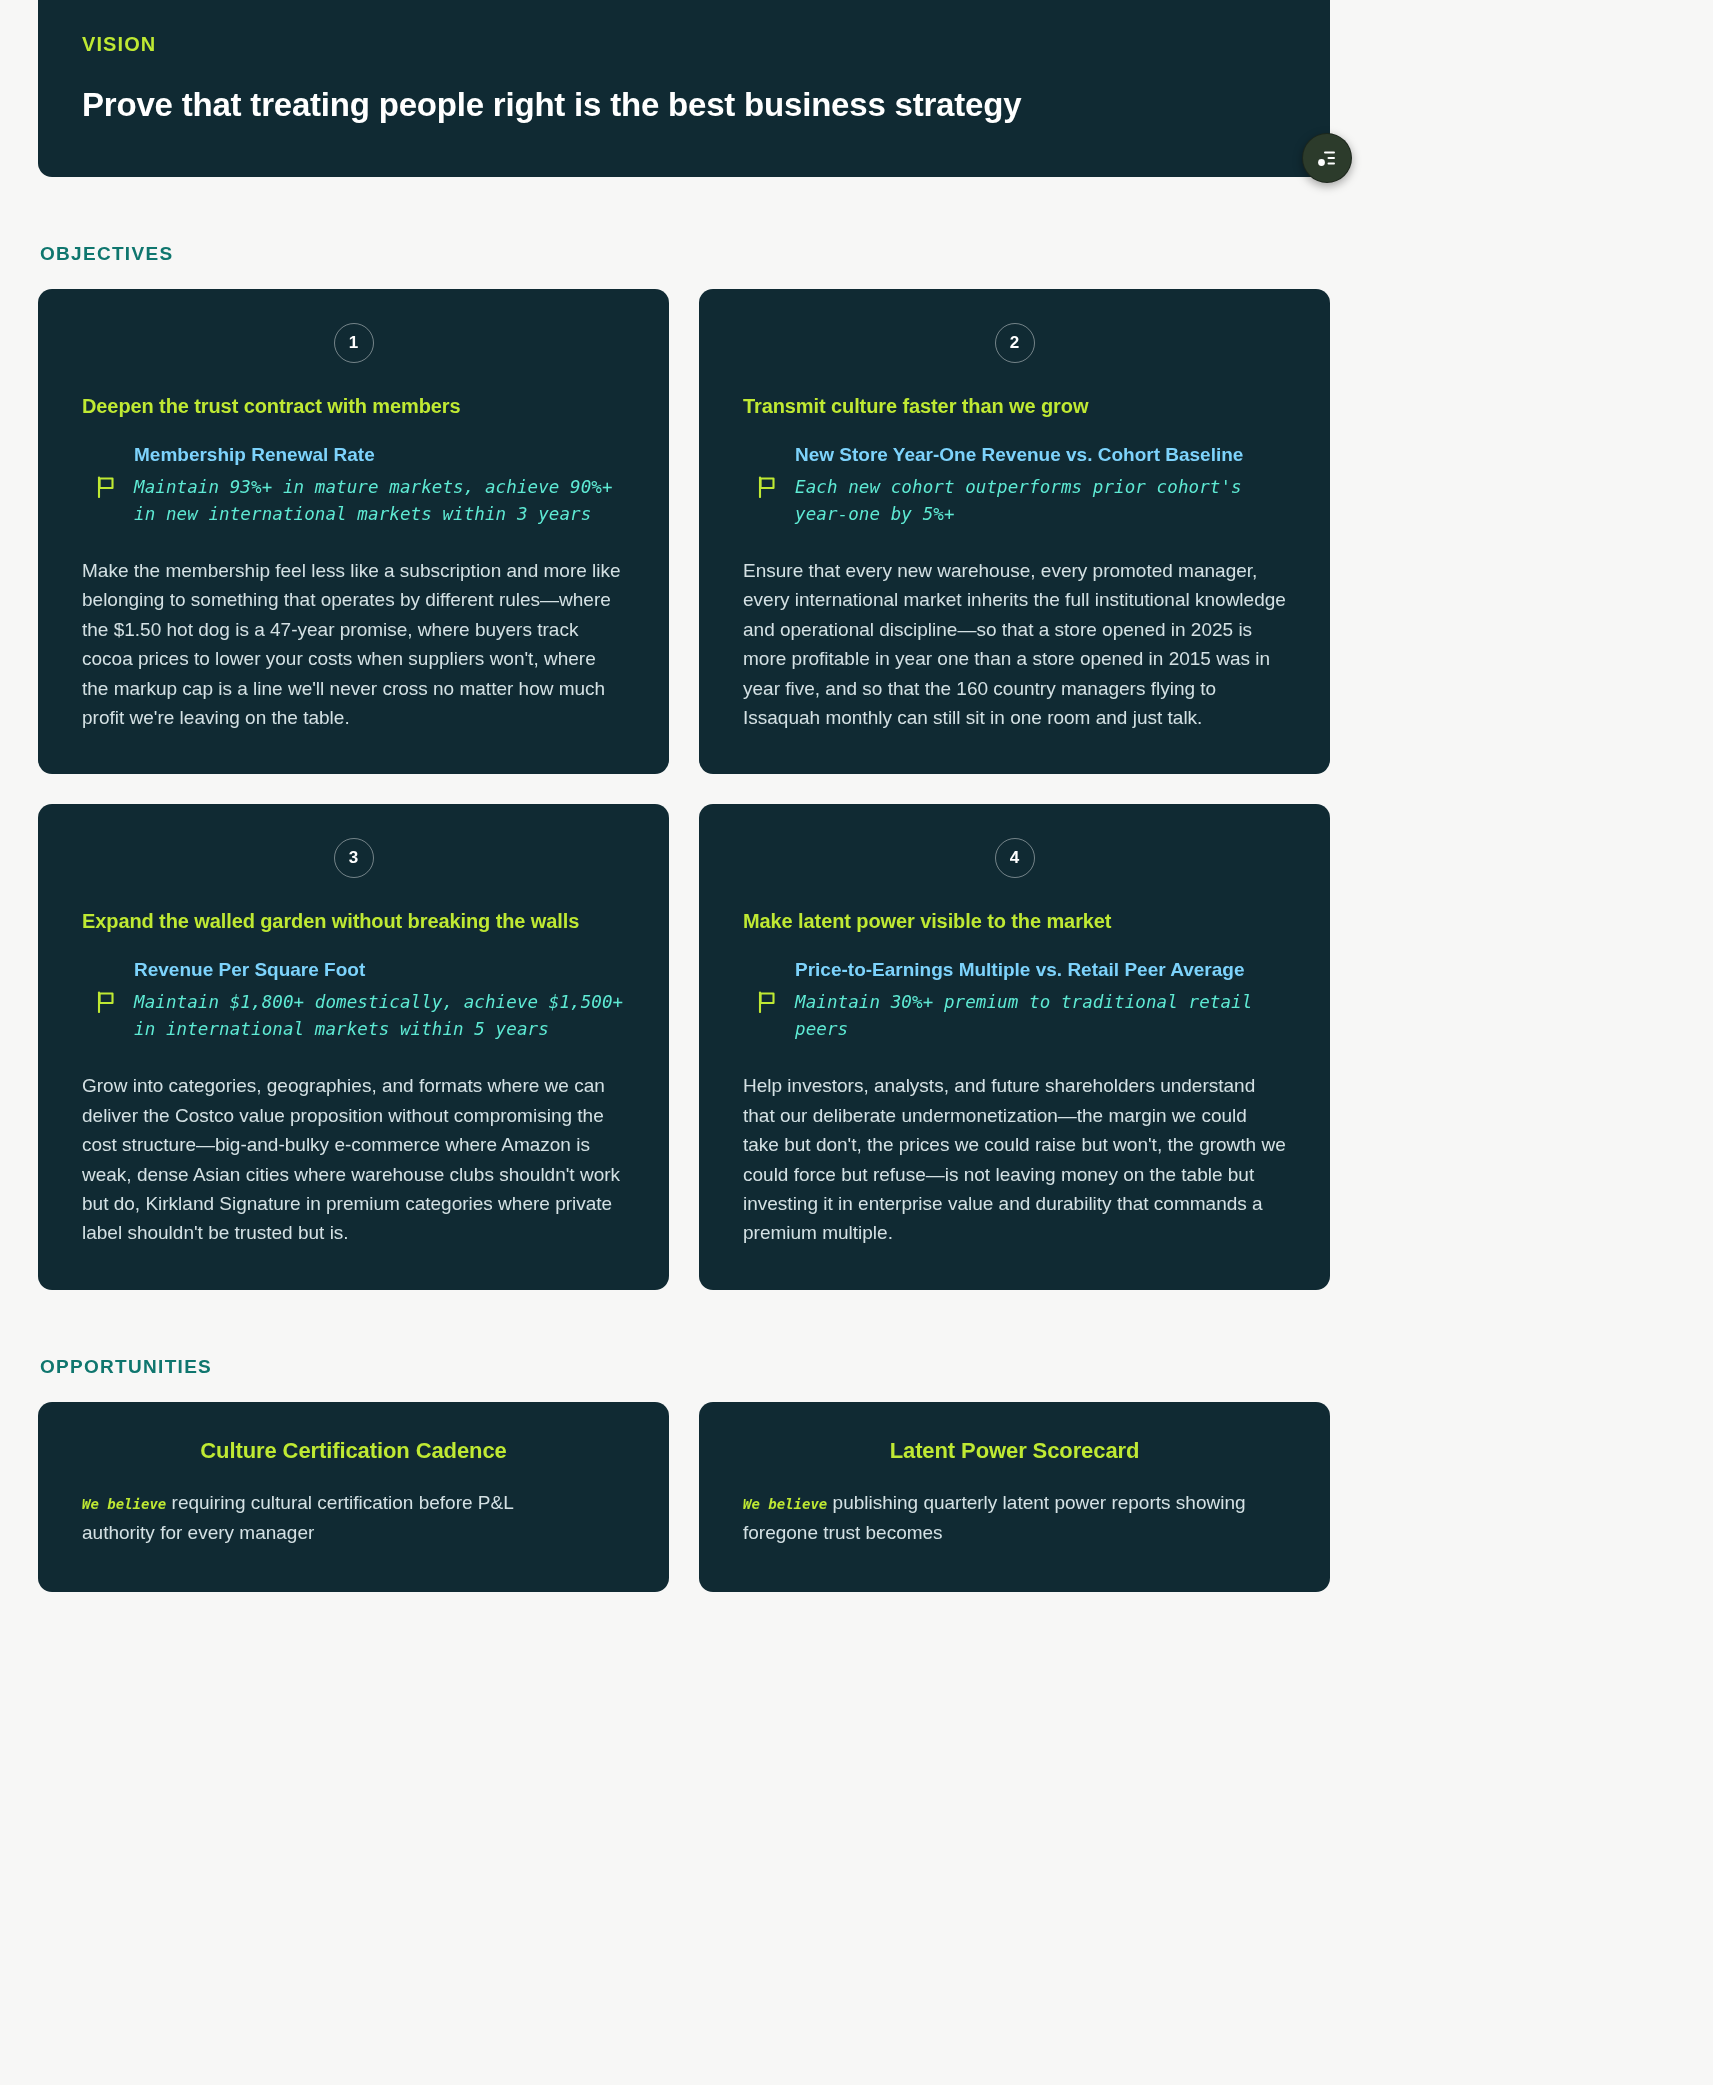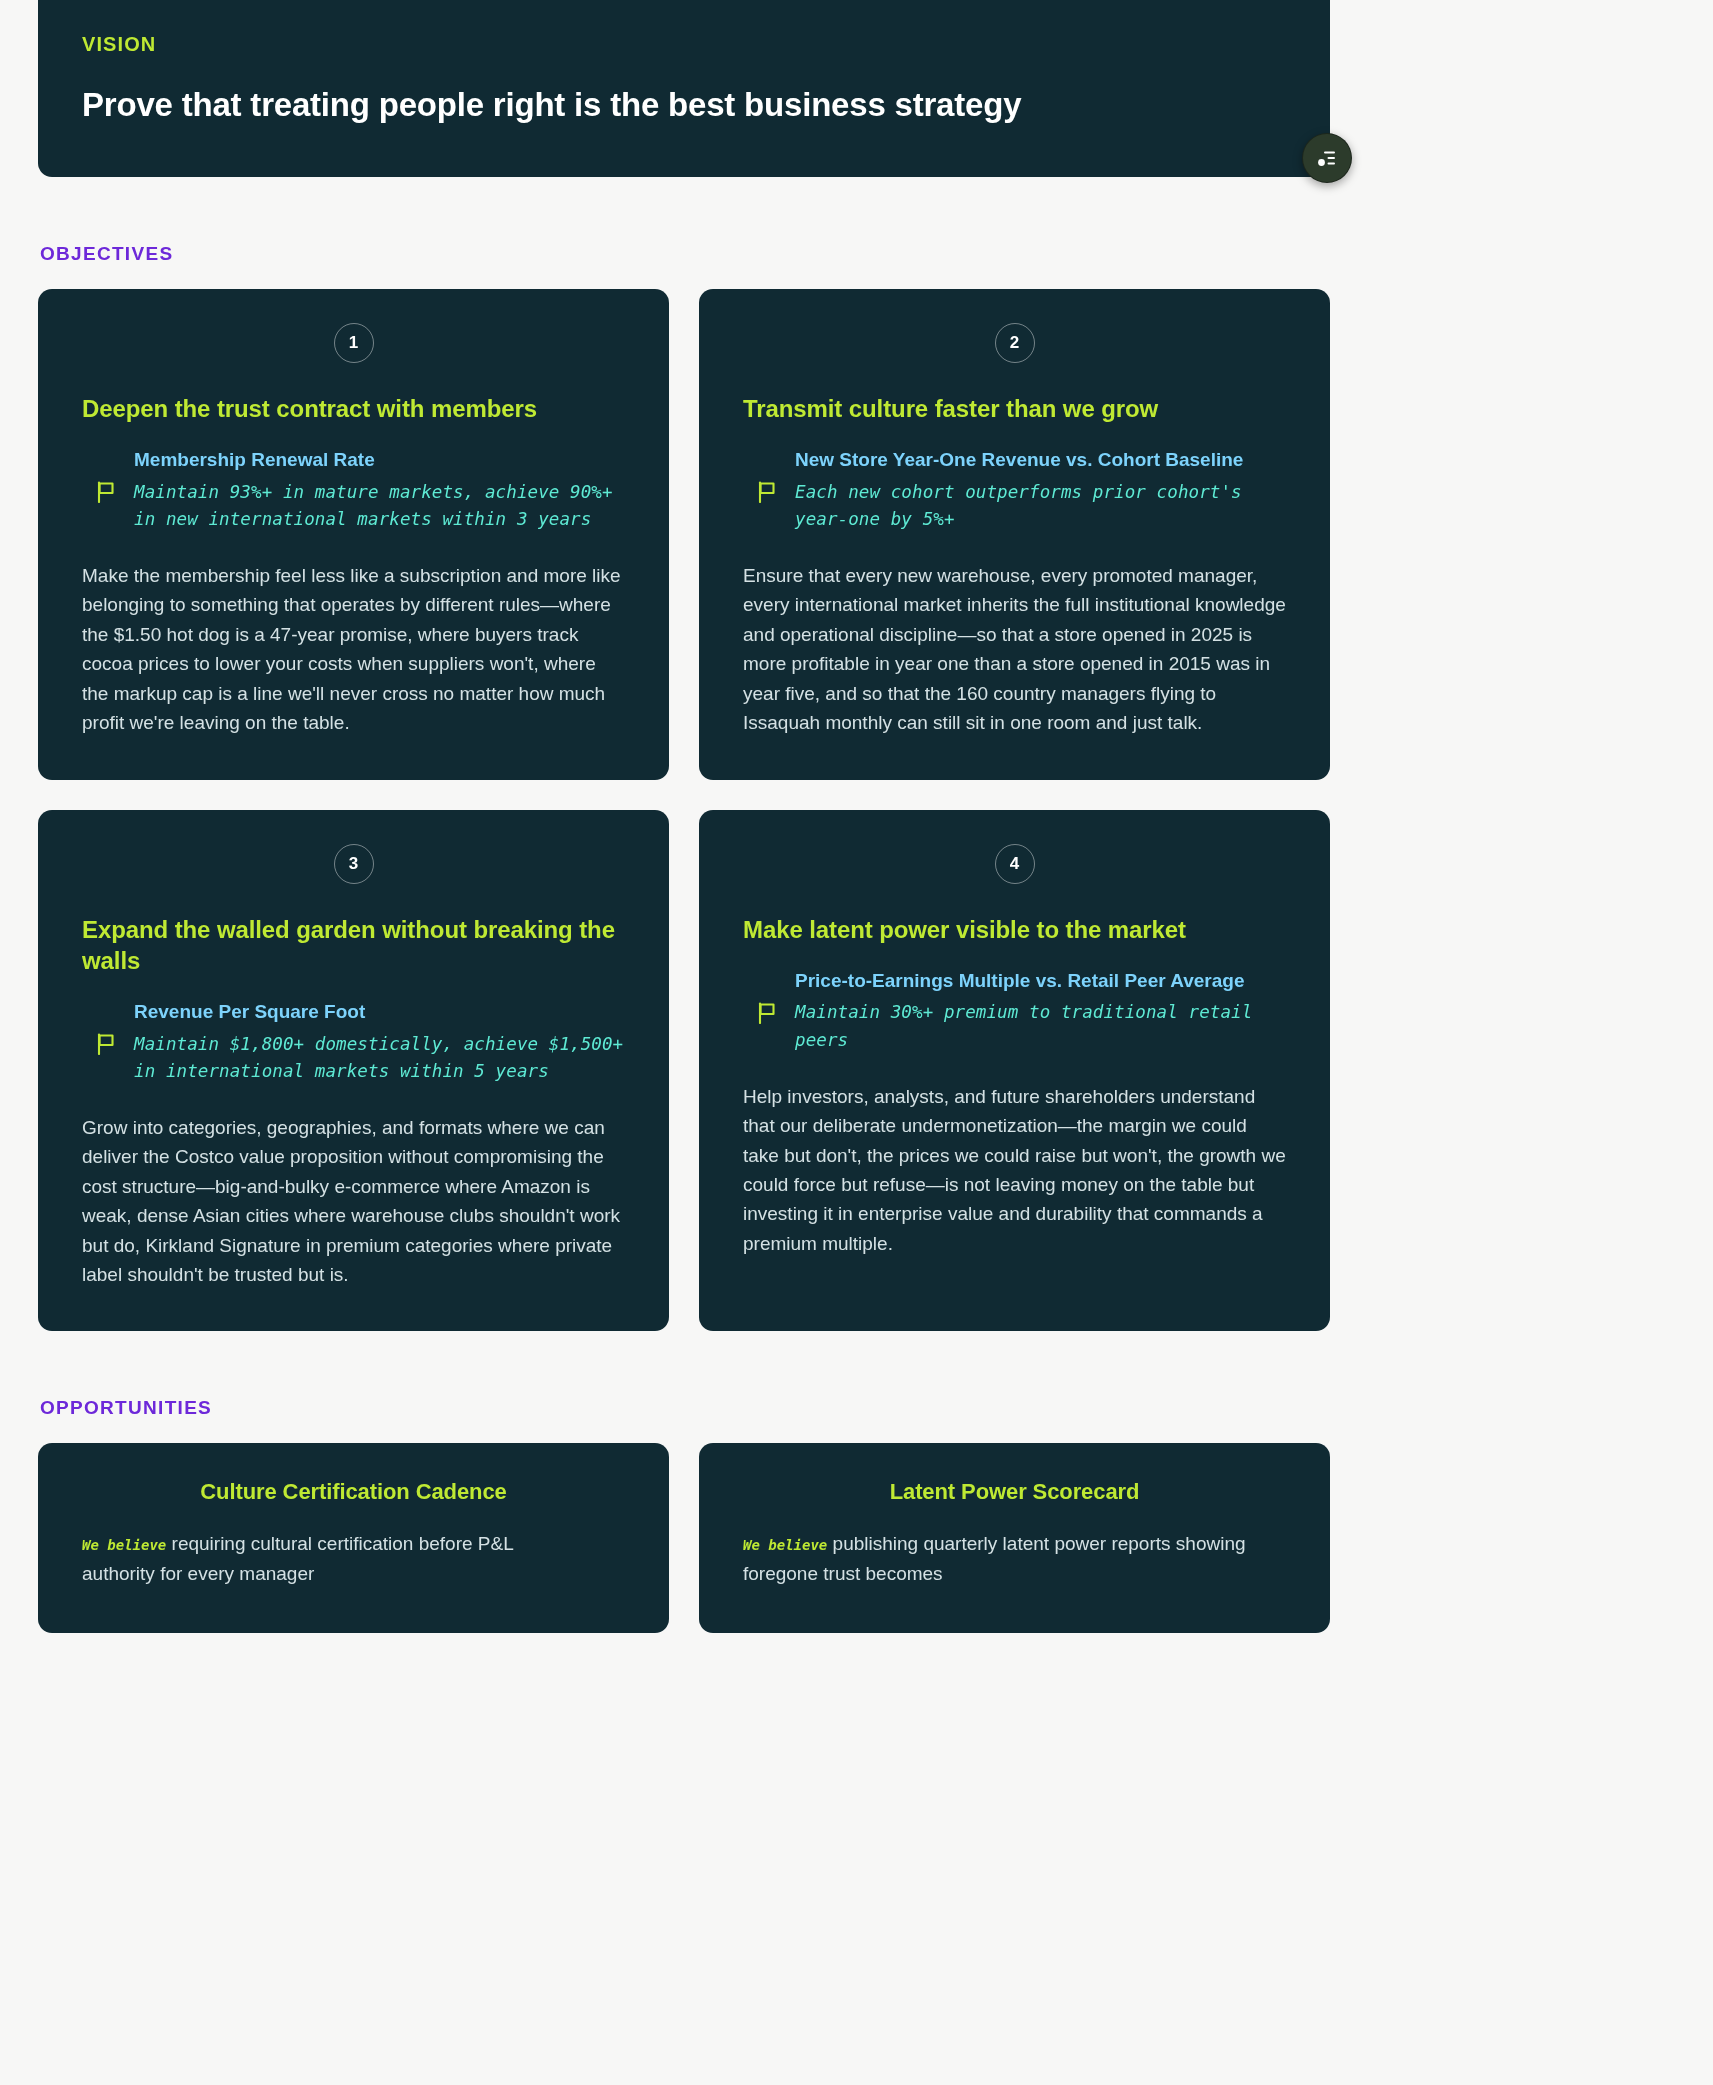--- a/index.html
+++ b/index.html
@@ -53,21 +53,21 @@
   .statement-text {
     color: #ffffff;
     font-size: 33px;
     font-weight: 700;
     line-height: 1.42;
     letter-spacing: -0.2px;
   }
 
   
   .section-label {
-    color: #6d28d9;
+    color: #0f766e;
     font-size: 19px;
     font-weight: 700;
     letter-spacing: 1.3px;
     text-transform: uppercase;
     margin: 66px 0 24px 2px;
   }
 
   
   .card-grid {
     display: grid;
@@ -92,21 +92,21 @@
     font-size: 17px;
     font-weight: 700;
     display: flex;
     align-items: center;
     justify-content: center;
     margin: 0 auto 30px auto;
   }
 
   .objective-title {
     color: #bfe933;
-    font-size: 24px;
+    font-size: 20px;
     font-weight: 700;
     line-height: 1.3;
     margin-bottom: 23px;
     letter-spacing: -0.1px;
   }
 
   .metric-block {
     margin-left: 52px;
     margin-bottom: 28px;
     position: relative;

